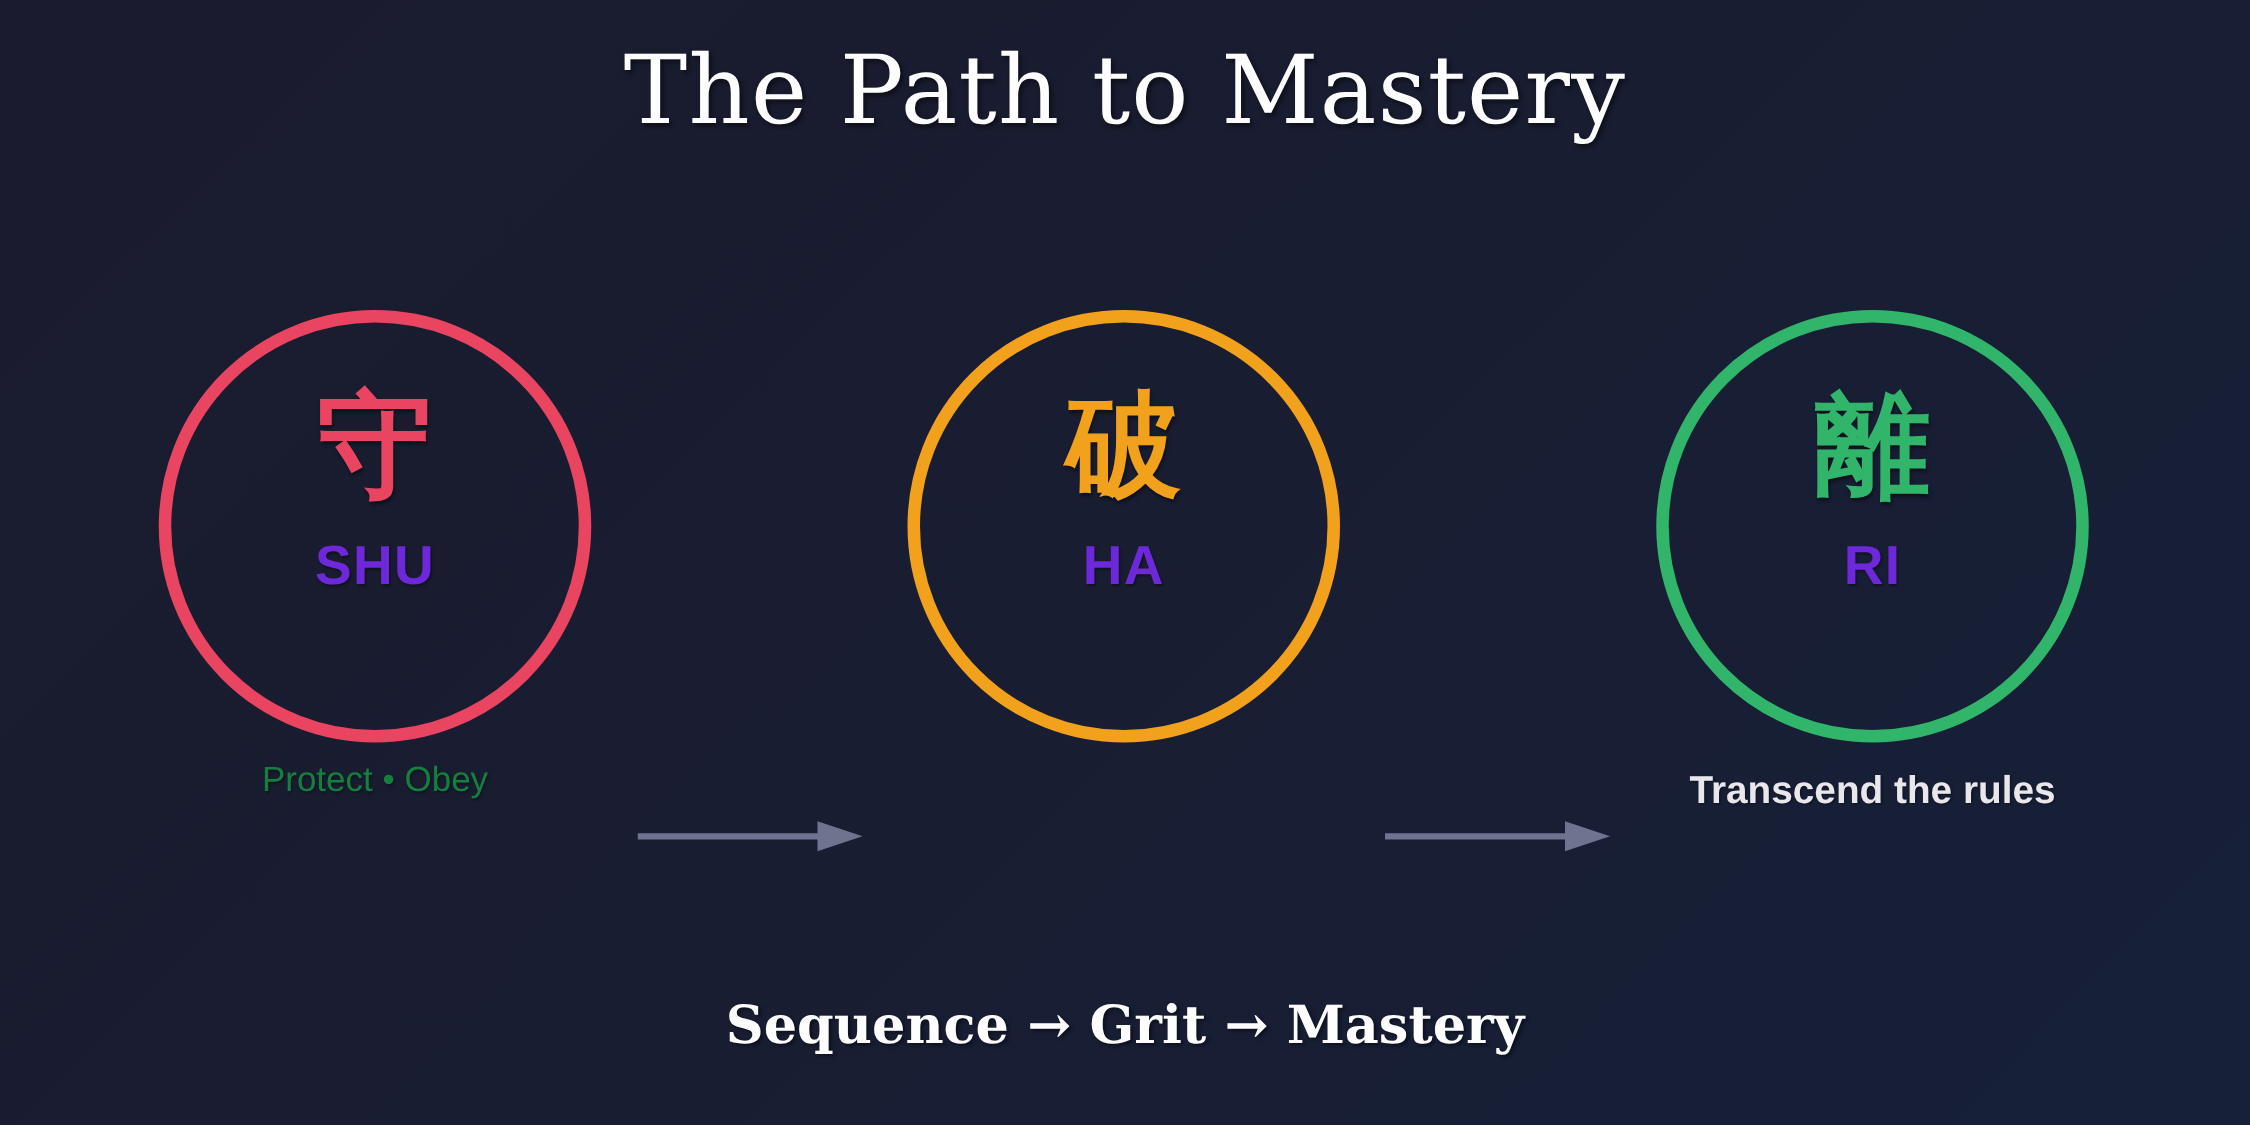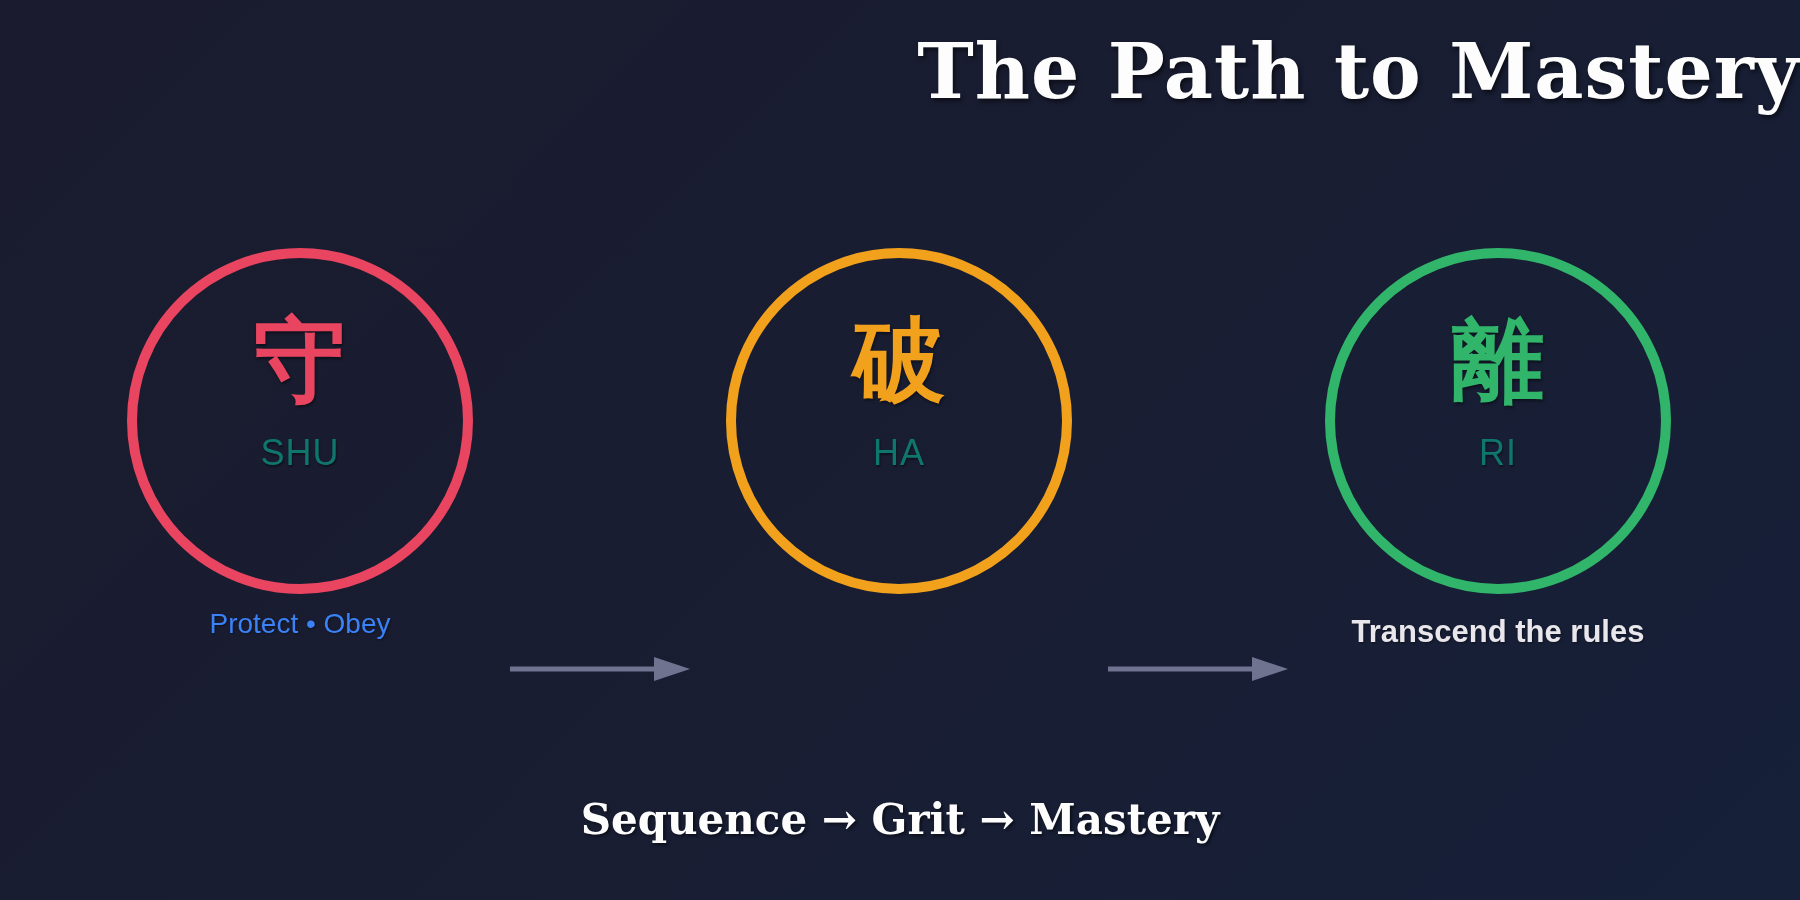--- a/index.html
+++ b/index.html
@@ -9,23 +9,23 @@
     background: linear-gradient(135deg, #1a1b2e 0%, #191d31 45%, #162039 100%);
     position: relative;
     color: #fff;
   }
 
   .page-title {
     position: absolute;
     top: 34px;
     left: 0;
     width: 1800px;
-    text-align: right;
+    text-align: center;
     font-family: "DejaVu Serif", "Liberation Serif", serif;
-    font-weight: bold;
+    font-weight: normal;
     font-size: 76px;
     line-height: 1.0;
     color: #fdfdfe;
     text-shadow: 2px 3px 4px rgba(0,0,0,0.55);
     letter-spacing: 1px;
   }
 
   .stages { position: absolute; top: 248px; left: 0; width: 1800px; height: 460px; }
 
   .stage {
@@ -55,41 +55,41 @@
 
   .kanji {
     font-family: "DejaVu Serif", "Liberation Serif", serif;
     font-weight: bold;
     font-size: 92px;
     line-height: 1;
     text-shadow: 1px 2px 3px rgba(0,0,0,0.45);
   }
 
   .stage-name {
-    font-size: 36px;
-    font-weight: normal;
+    font-size: 44px;
+    font-weight: bold;
     line-height: 1;
-    color: #0f766e;
+    color: #6d28d9;
     letter-spacing: 1px;
     text-shadow: 1px 2px 2px rgba(0,0,0,0.4);
   }
 
   .stage-label {
     margin-top: 20px;
     font-size: 31px;
     font-weight: bold;
     color: #e9e7ec;
     text-shadow: 1px 1px 2px rgba(0,0,0,0.4);
   }
 
   .stage-sub {
     margin-top: 14px;
     font-size: 28px;
     font-weight: 400;
-    color: #3b82f6;
+    color: #15803d;
     text-shadow: 1px 1px 2px rgba(0,0,0,0.35);
   }
 
   .arrow {
     position: absolute;
     top: 407px;
     width: 180px;
     height: 28px;
   }
   .arrow-1 { left: 510px; }

